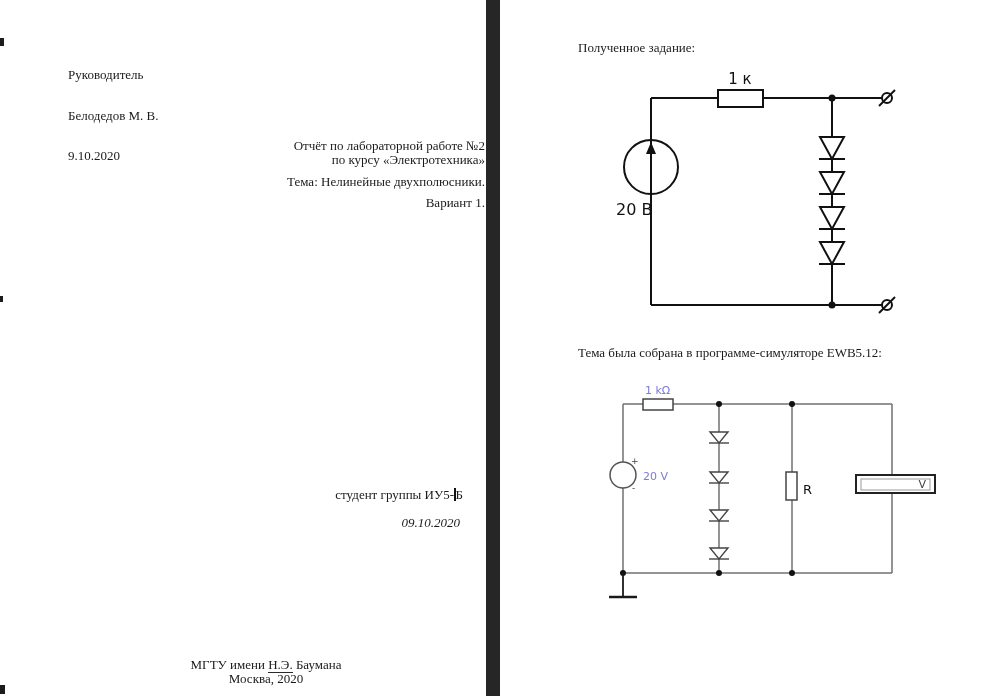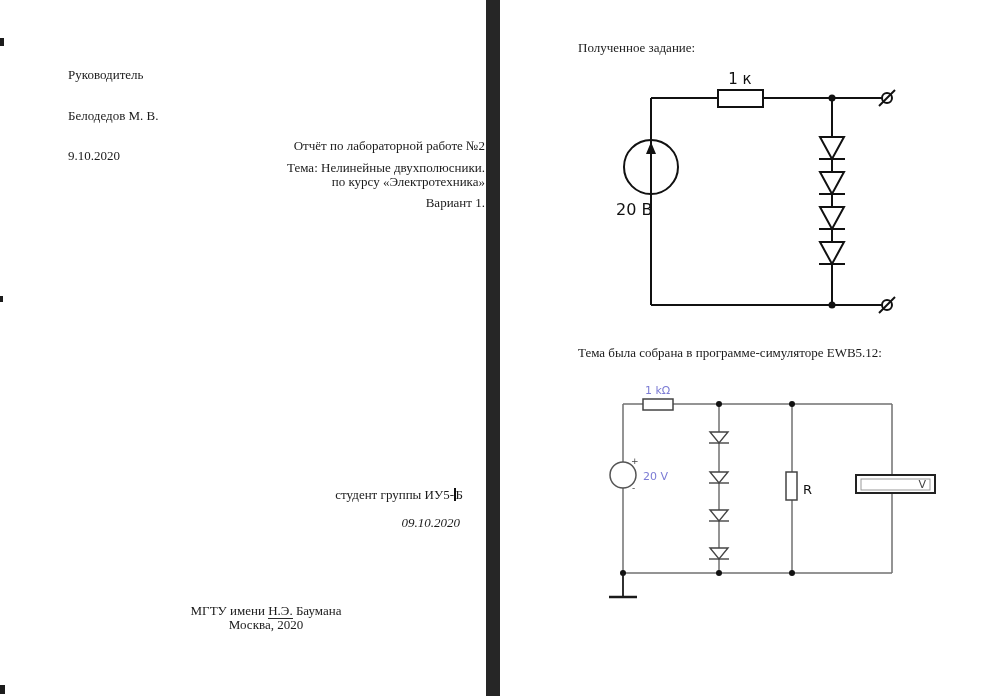--- a/index.html
+++ b/index.html
@@ -10,21 +10,21 @@
   #separator{position:absolute;left:486px;top:0;width:14px;height:696px;background:#262626;}
   .edge-mark{position:absolute;background:#1c1c1c;}
   
   .doc-text{font-size:13px;line-height:13.5px;white-space:pre;}
   #supervisor-block{left:68px;top:41px;}
   #title-block{left:47px;top:139px;width:438px;text-align:right;line-height:14px;font-size:13px;}
   #title-theme{margin-top:8px;}
   #title-variant{margin-top:7px;}
   #student-line{left:300px;top:487px;width:163px;text-align:right;font-size:13px;}
   #date-line{left:300px;top:515px;width:160px;text-align:right;font-size:13px;font-style:italic;}
-  #footer-block{left:47px;top:604px;width:438px;text-align:center;font-size:13px;line-height:14px;}
+  #footer-block{left:47px;top:658px;width:438px;text-align:center;font-size:13px;line-height:14px;}
   .underlined{border-bottom:1px solid #2a2a2a;padding-bottom:0px;}
   .caret{display:inline-block;width:1.5px;height:13px;background:#111;vertical-align:-2px;}
   
   #task-heading{left:578px;top:40px;font-size:13px;}
   #sim-heading{left:578px;top:345px;font-size:13px;}
   
   #circuit-task{left:600px;top:70px;}
   #circuit-sim{left:598px;top:383px;}
   .cktlabel{font-family:"DejaVu Sans", sans-serif;}
 </style>
@@ -40,22 +40,22 @@
   <div>
 
     <div class="abs doc-text" id="supervisor-block">
       <div>Руководитель</div>
       <div>Белодедов М. В.</div>
       <div>9.10.2020</div>
     </div>
 
     <div class="abs" id="title-block">
       <div>Отчёт по лабораторной работе №2</div>
+      <div>по курсу «Электротехника»</div>
       <div id="title-theme">Тема: Нелинейные двухполюсники.</div>
-      <div>по курсу «Электротехника»</div>
       <div id="title-variant">Вариант 1.</div>
     </div>
 
     <div class="abs" id="student-line"><span>студент группы ИУ5-</span><span class="caret"></span><span>Б</span></div>
 
     <div class="abs" id="date-line">09.10.2020</div>
 
     <div class="abs" id="footer-block">
       <div><span>МГТУ имени </span><span class="underlined">Н.Э.</span><span> Баумана</span></div>
       <div>Москва, 2020</div>

